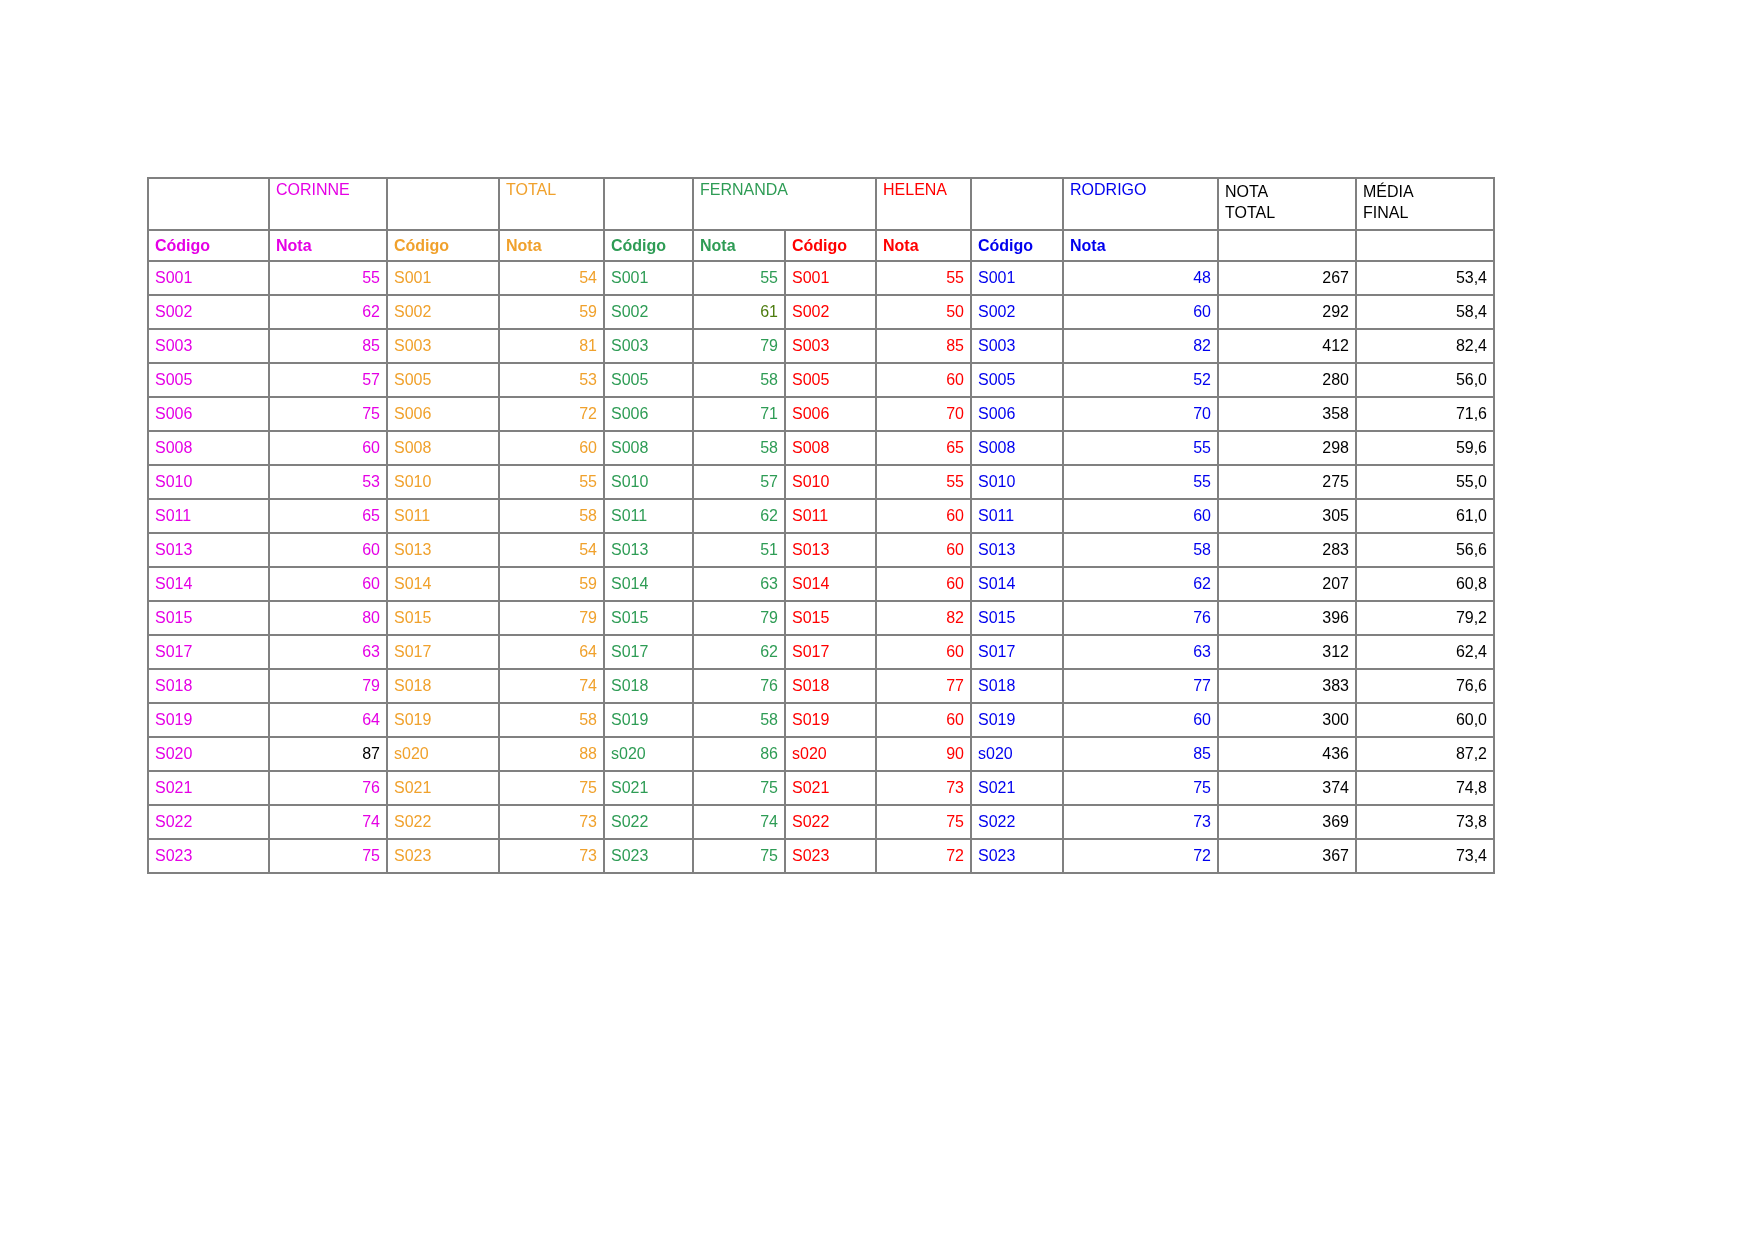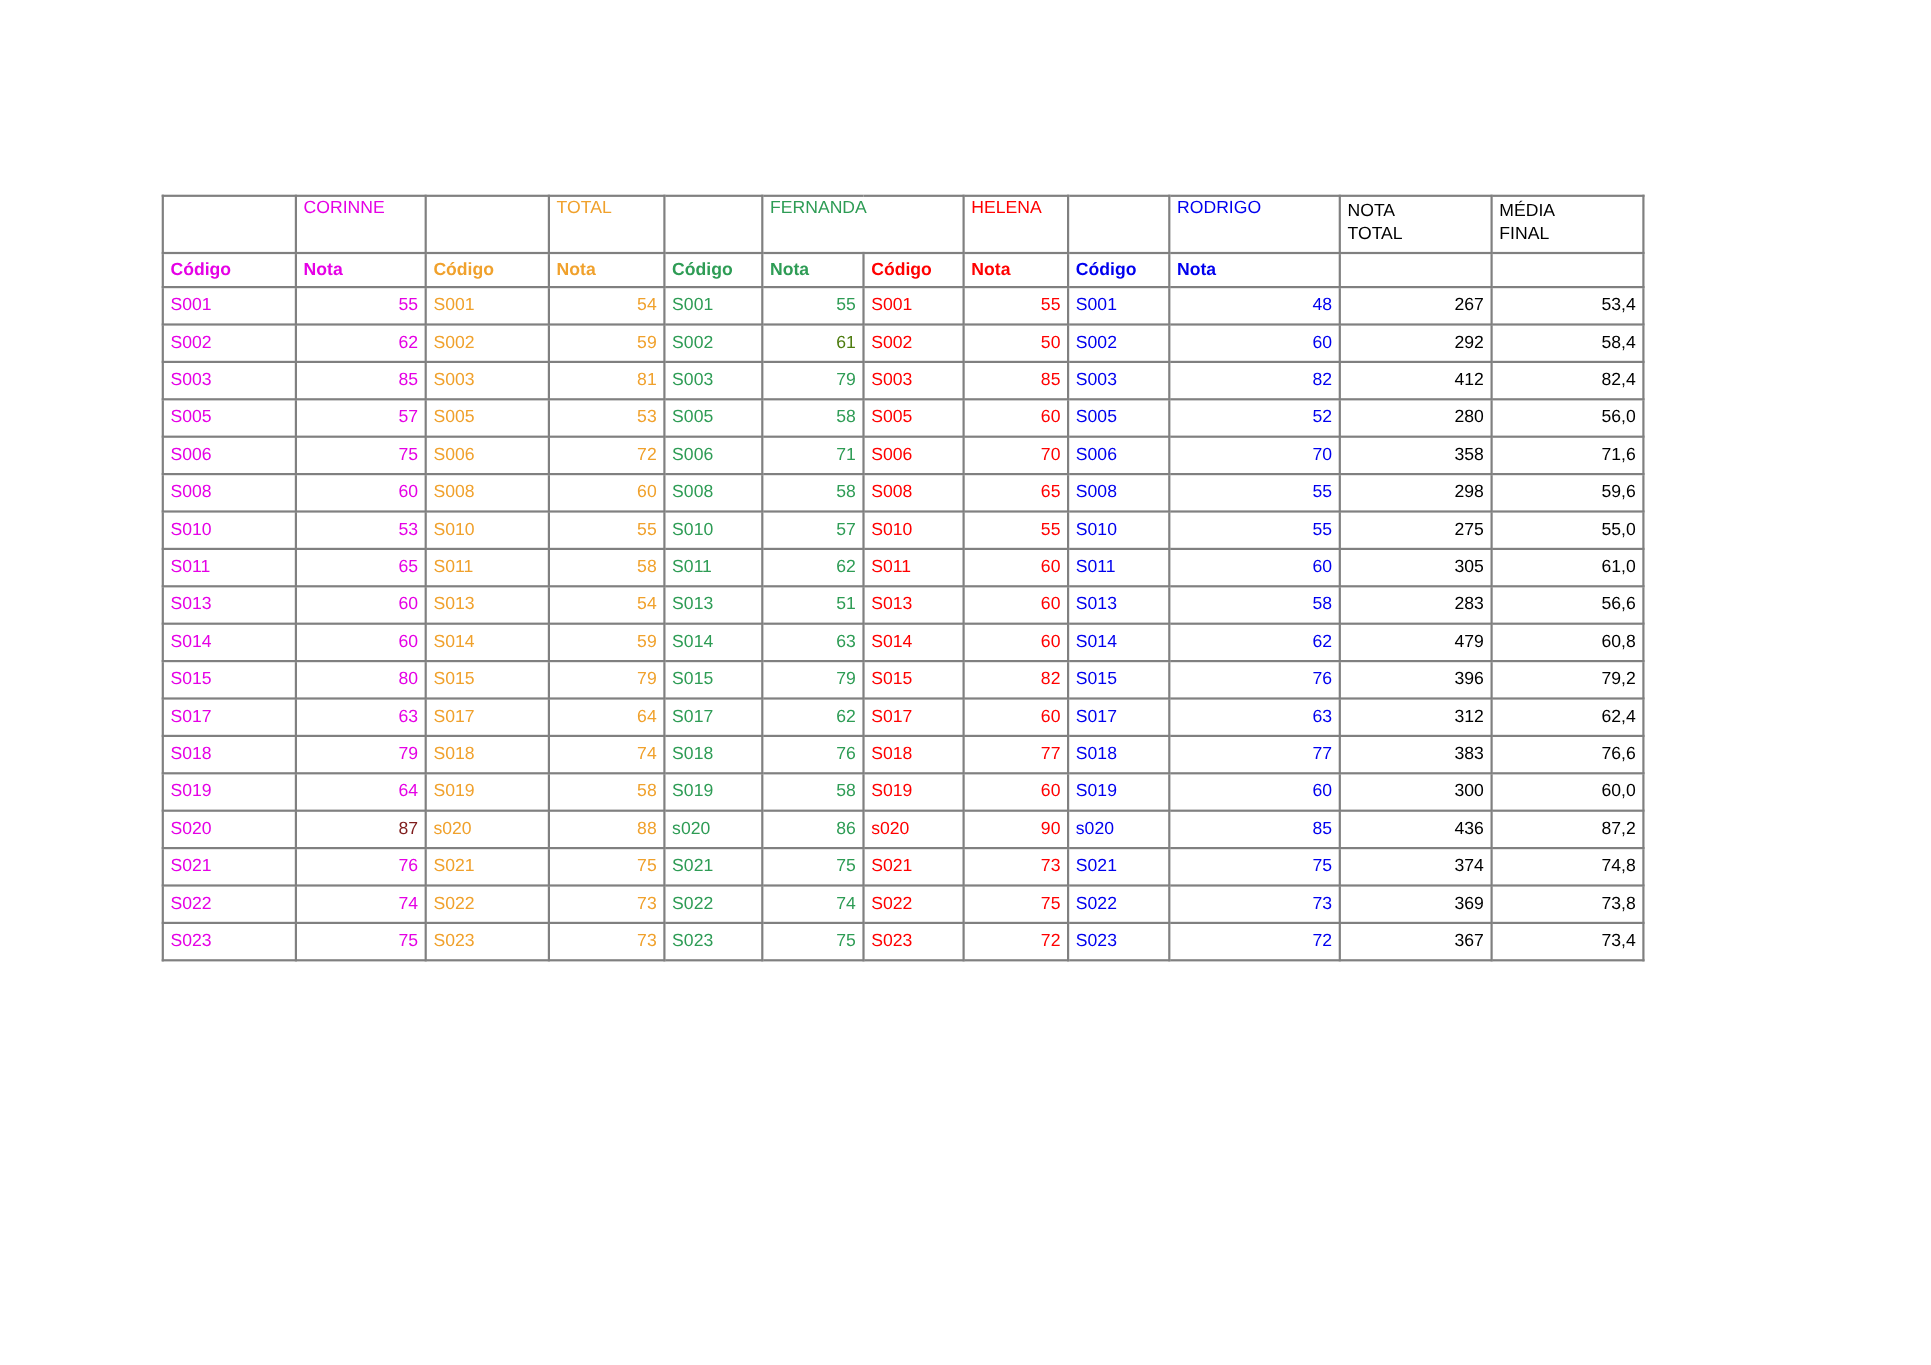--- a/index.html
+++ b/index.html
@@ -223,21 +223,21 @@
             <td class="cod" style="color: rgb(229, 0, 229);">S014</td>
             <td class="num" style="color: rgb(229, 0, 229);">60</td>
             <td class="cod" style="color: rgb(240, 161, 44);">S014</td>
             <td class="num" style="color: rgb(240, 161, 44);">59</td>
             <td class="cod" style="color: rgb(46, 156, 85);">S014</td>
             <td class="num" style="color: rgb(46, 156, 85);">63</td>
             <td class="cod" style="color: rgb(255, 0, 0);">S014</td>
             <td class="num" style="color: rgb(255, 0, 0);">60</td>
             <td class="cod" style="color: rgb(0, 0, 238);">S014</td>
             <td class="num" style="color: rgb(0, 0, 238);">62</td>
-            <td class="num black" style="color: rgb(0, 0, 0);">479</td>
+            <td class="num black" style="color: rgb(0, 0, 0);">207</td>
             <td class="num black" style="color: rgb(0, 0, 0);">60,8</td>
           </tr>
           <tr>
             <td class="cod" style="color: rgb(229, 0, 229);">S015</td>
             <td class="num" style="color: rgb(229, 0, 229);">80</td>
             <td class="cod" style="color: rgb(240, 161, 44);">S015</td>
             <td class="num" style="color: rgb(240, 161, 44);">79</td>
             <td class="cod" style="color: rgb(46, 156, 85);">S015</td>
             <td class="num" style="color: rgb(46, 156, 85);">79</td>
             <td class="cod" style="color: rgb(255, 0, 0);">S015</td>
@@ -284,21 +284,21 @@
             <td class="num" style="color: rgb(46, 156, 85);">58</td>
             <td class="cod" style="color: rgb(255, 0, 0);">S019</td>
             <td class="num" style="color: rgb(255, 0, 0);">60</td>
             <td class="cod" style="color: rgb(0, 0, 238);">S019</td>
             <td class="num" style="color: rgb(0, 0, 238);">60</td>
             <td class="num black" style="color: rgb(0, 0, 0);">300</td>
             <td class="num black" style="color: rgb(0, 0, 0);">60,0</td>
           </tr>
           <tr>
             <td class="cod" style="color: rgb(229, 0, 229);">S020</td>
-            <td class="num" style="color: #7f1d1d; padding-left: 16px;">87</td>
+            <td class="num" style="color: #000000; padding-left: 16px;">87</td>
             <td class="cod" style="color: rgb(240, 161, 44);">s020</td>
             <td class="num" style="color: rgb(240, 161, 44);">88</td>
             <td class="cod" style="color: rgb(46, 156, 85);">s020</td>
             <td class="num" style="color: rgb(46, 156, 85);">86</td>
             <td class="cod" style="color: rgb(255, 0, 0);">s020</td>
             <td class="num" style="color: rgb(255, 0, 0);">90</td>
             <td class="cod" style="color: rgb(0, 0, 238);">s020</td>
             <td class="num" style="color: rgb(0, 0, 238);">85</td>
             <td class="num black" style="color: rgb(0, 0, 0);">436</td>
             <td class="num black" style="color: rgb(0, 0, 0);">87,2</td>

